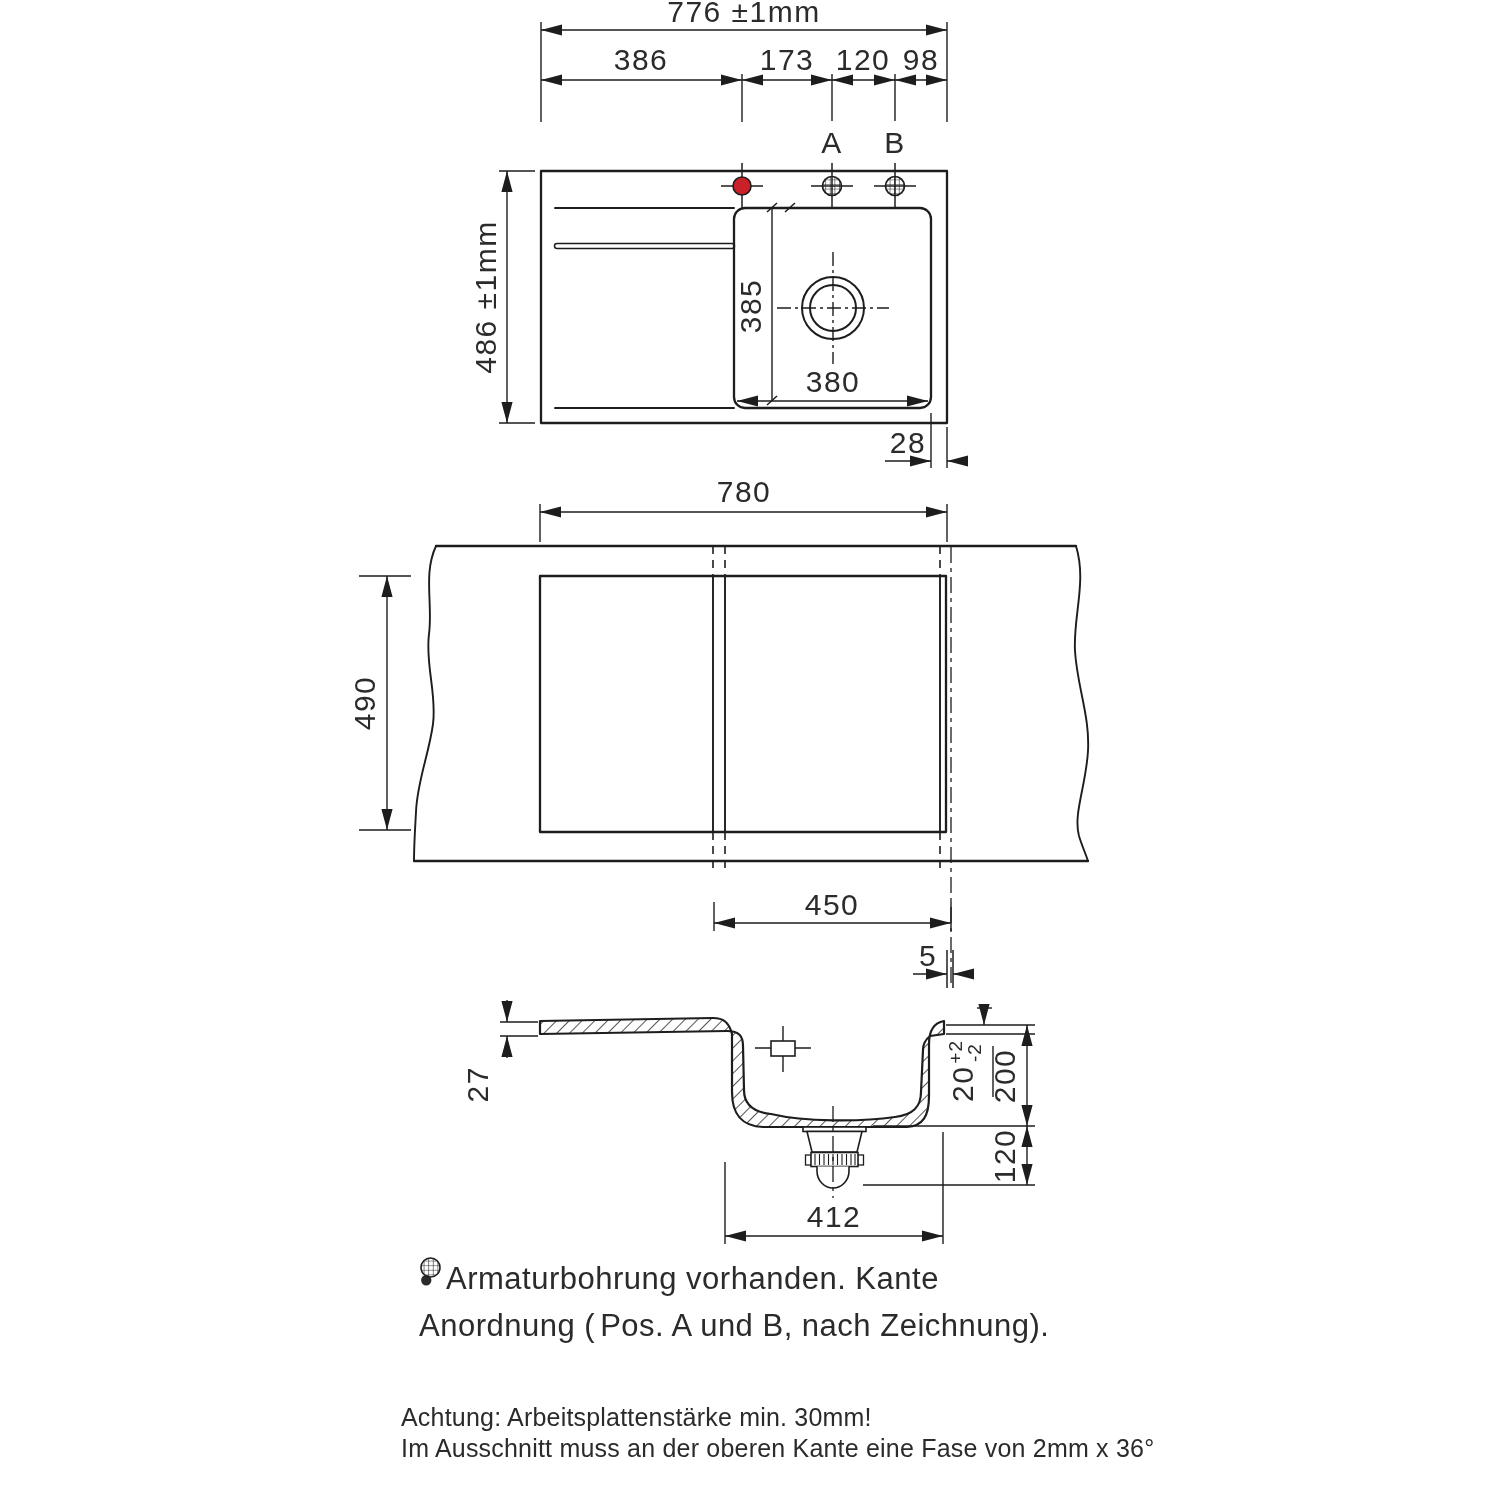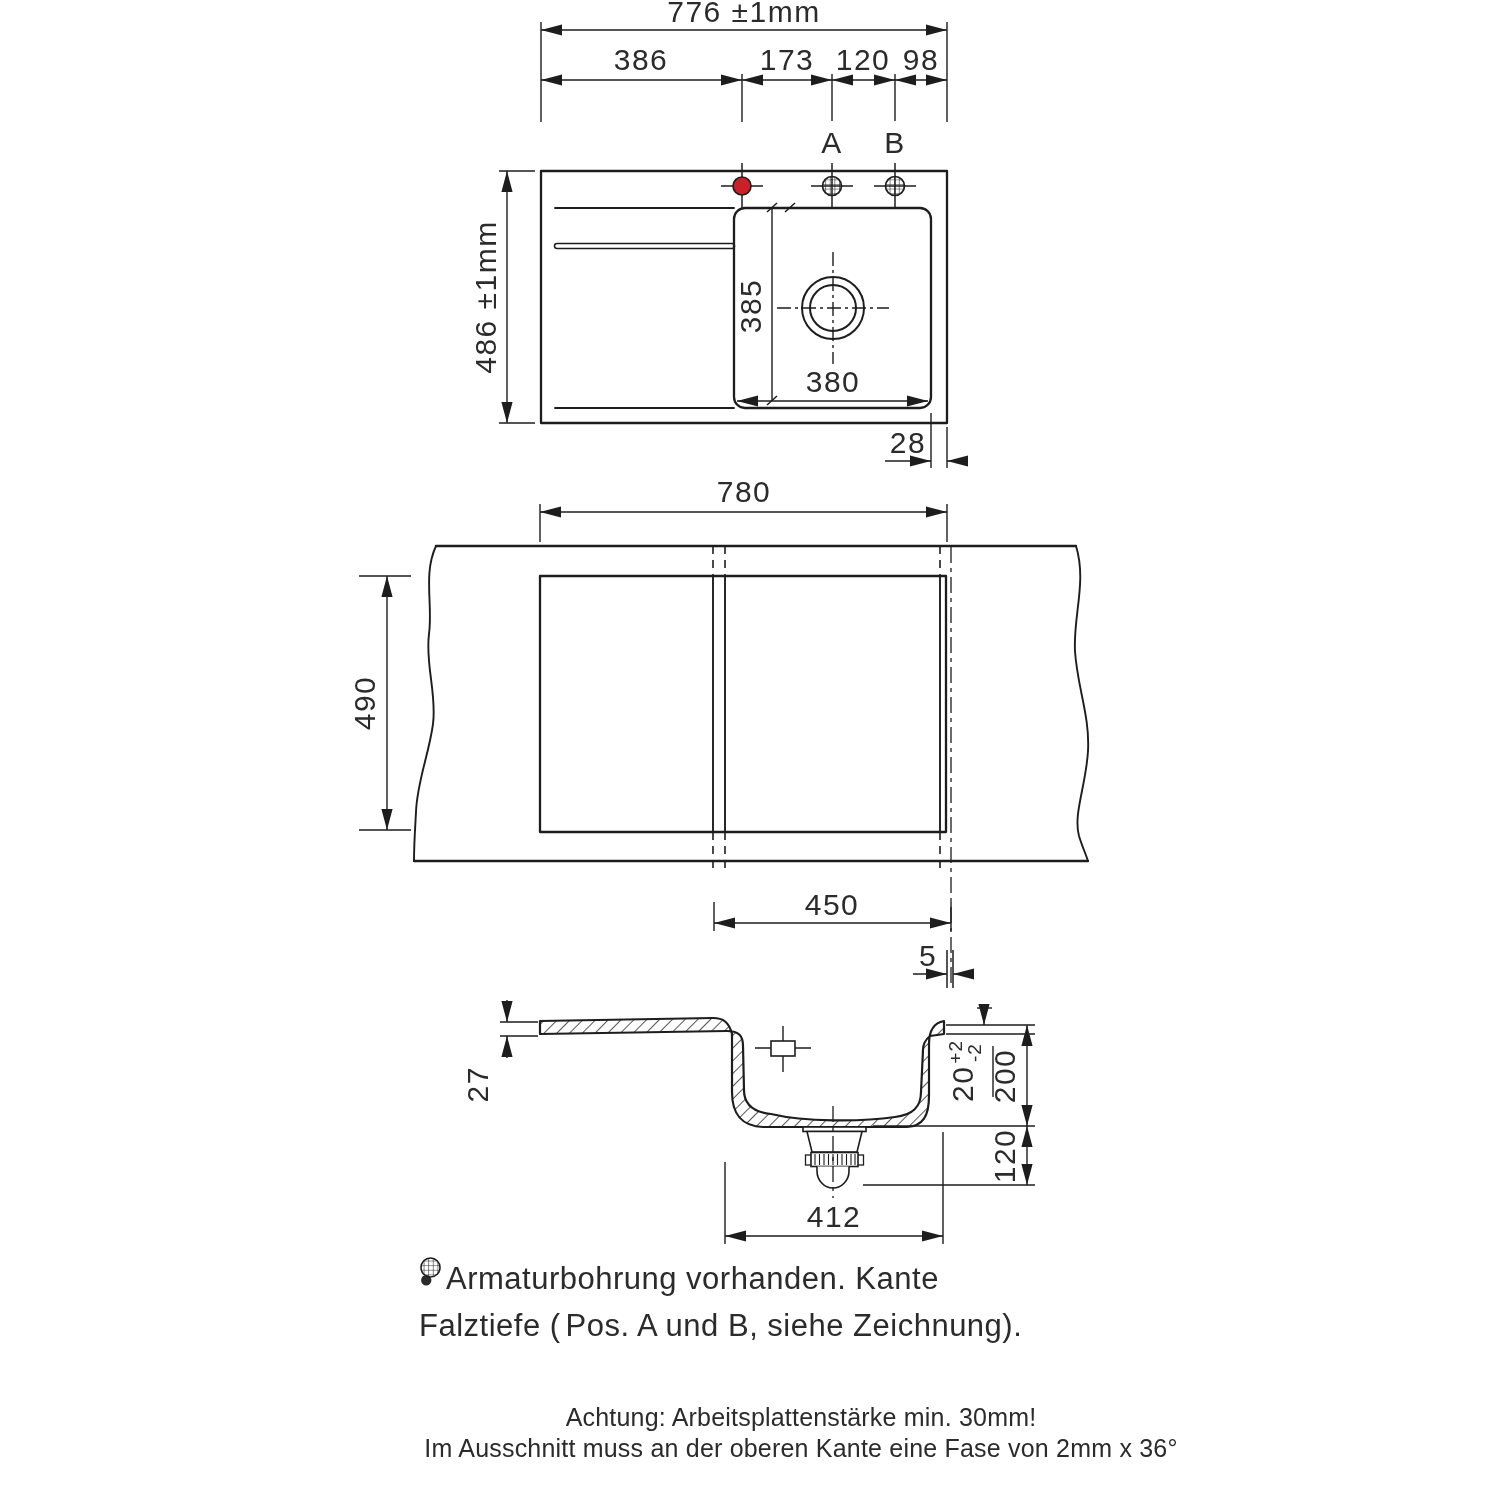--- a/index.html
+++ b/index.html
@@ -17,21 +17,21 @@
   .xl{stroke:var(--line);stroke-width:1.5;fill:none;}
   .cl{stroke:var(--line);stroke-width:1.3;fill:none;stroke-dasharray:16 5 4 5;}
   .hv{stroke:var(--line);stroke-width:1.6;fill:none;stroke-dasharray:8 6;}
   .dt{font-size:30px;fill:var(--text);letter-spacing:1.5px;}
   .dts{font-size:19px;fill:var(--text);letter-spacing:1px;}
   .notes1{position:absolute;left:408px;top:1256px;width:790px;font-size:31px;line-height:45px;
           color:var(--text);letter-spacing:0.5px;}
   .notes1 .l1{display:flex;align-items:baseline;}
   .bullet{font-size:24px;margin-right:12px;position:relative;top:-2px;}
   .notes2{position:absolute;left:390px;top:1402px;width:800px;font-size:25px;line-height:31px;
-          color:var(--text);letter-spacing:0.2px;text-align:center;}
+          color:var(--text);letter-spacing:0.2px;}
   .pos-icon{display:inline-block;vertical-align:-3px;margin:0 3px 0 2px;}
 </style>
 </head>
 <body>
 
 <div class="stage">
 <svg width="1500" height="1260" viewBox="0 0 1500 1260">
   <defs>
     <marker id="ar" viewBox="0 0 12 8" refX="12" refY="4" markerWidth="15" markerHeight="10" orient="auto-start-reverse">
       <path d="M0,0.8 L12,4 L0,7.2 z" fill="#1d1d1d"></path>
@@ -216,22 +216,22 @@
     <line class="tl" x1="714" y1="1236" x2="932" y2="1236" marker-start="url(#ar)" marker-end="url(#ar)"></line>
     <text class="dt" x="823" y="1227" text-anchor="middle">412</text>
   </g>
 </svg>
 
   <div class="notes1">
     <div class="l1">
       <span class="bullet">●</span>
       <span>Armaturbohrung vorhanden. Kante</span>
     </div>
-    <div><span>Falztiefe (</span><span class="pos-icon"><svg width="23" height="23" viewBox="0 0 23 23">
+    <div><span>Anordnung (</span><span class="pos-icon"><svg width="23" height="23" viewBox="0 0 23 23">
             <circle cx="11.5" cy="11.5" r="9.5" fill="url(#grid)" stroke="#1d1d1d" stroke-width="1.6"></circle>
-          </svg></span><span>Pos. A und B, siehe Zeichnung).</span></div>
+          </svg></span><span>Pos. A und B, nach Zeichnung).</span></div>
   </div>
 
   <div class="notes2">
     <div>Achtung: Arbeitsplattenstärke min. 30mm!</div>
     <div>Im Ausschnitt muss an der oberen Kante eine Fase von 2mm x 36°</div>
   </div>
 </div>
 
 </body></html>

